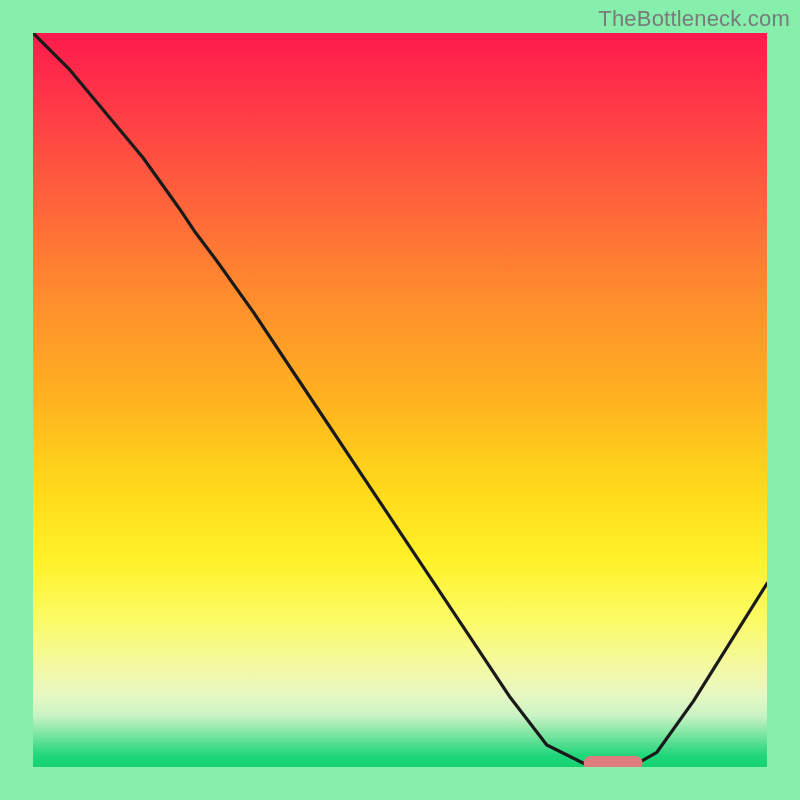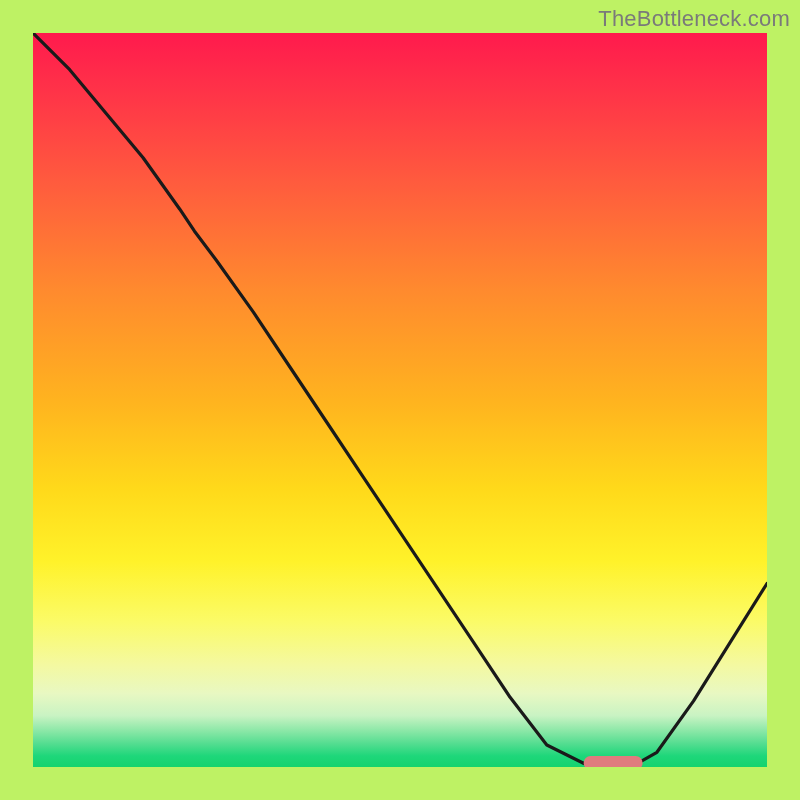--- a/index.html
+++ b/index.html
@@ -8,21 +8,21 @@
     width: 800px;
     height: 800px;
     background: #000;
     font-family: Arial, Helvetica, sans-serif;
     overflow: hidden;
   }
   .frame {
     position: relative;
     width: 800px;
     height: 800px;
-    background: #bef264;
+    background: #86efac;
   }
   .plot-area {
     position: absolute;
     left: 33px;
     top: 33px;
     width: 734px;
     height: 734px;
     overflow: hidden;
   }
   .gradient {

